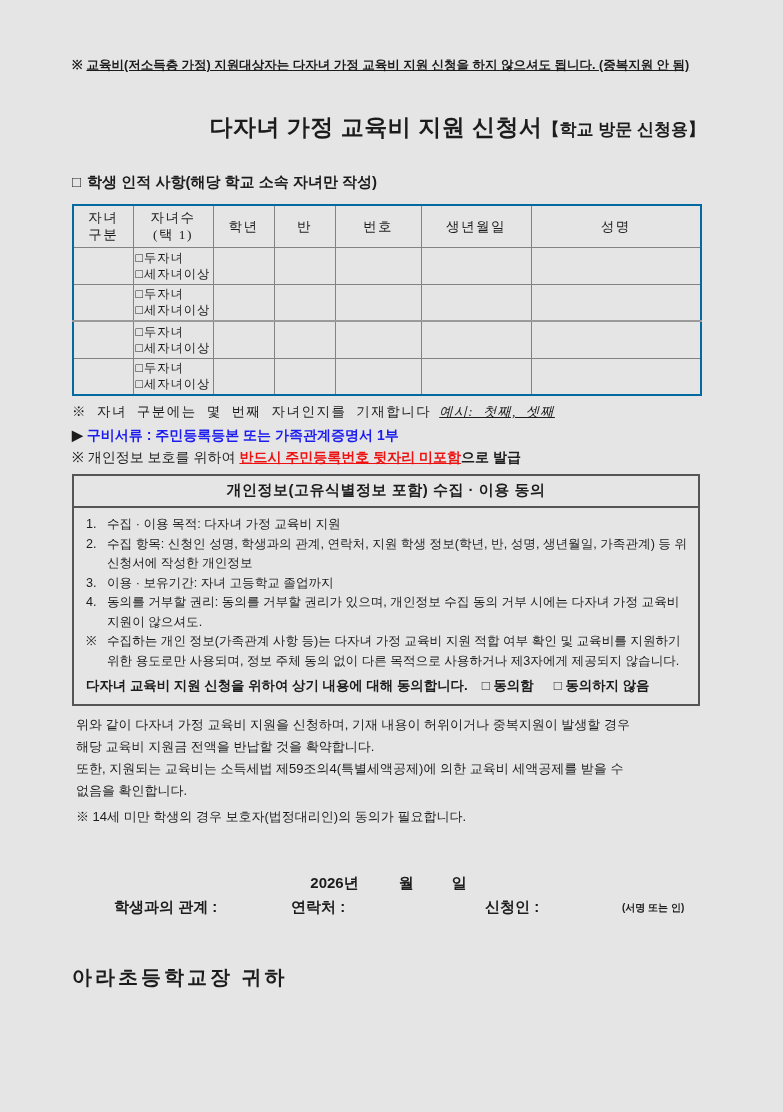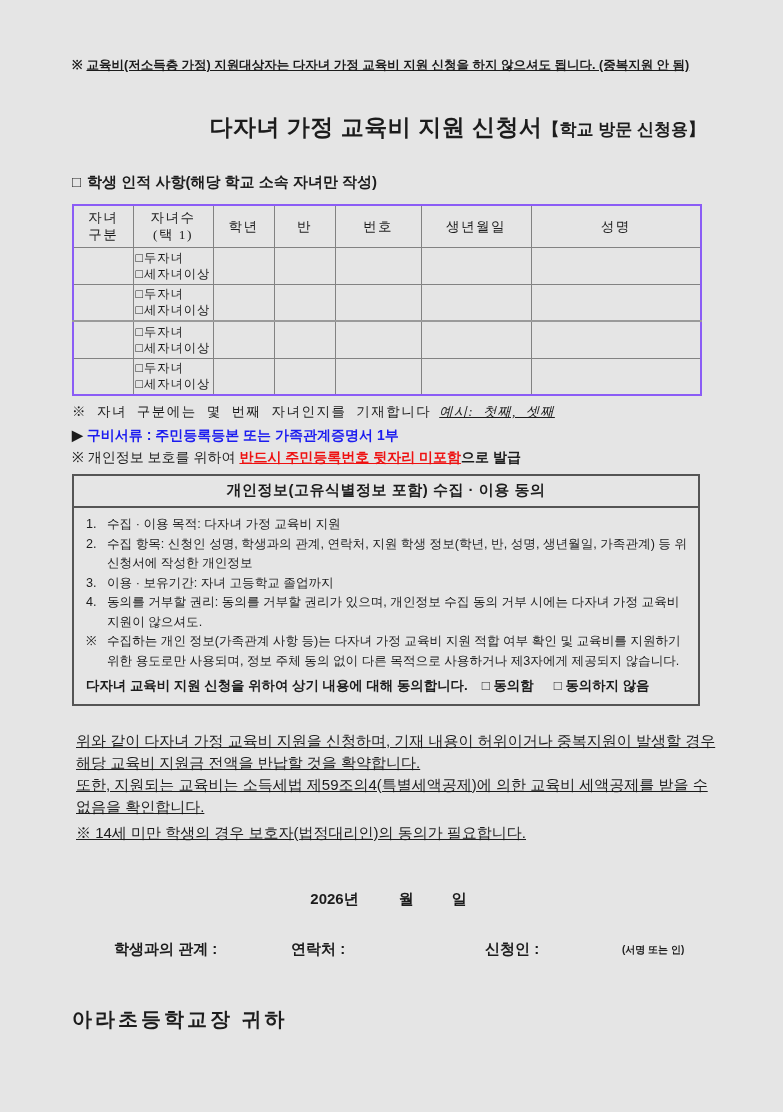--- a/index.html
+++ b/index.html
@@ -21,21 +21,21 @@
   .title-main { font-size: 23px; font-weight: bold; letter-spacing: 0.5px; }
   .title-suffix { font-size: 17px; font-weight: bold; }
 
   
   .section-header { margin-top: 30px; font-size: 15px; font-weight: bold; }
   .section-header .marker { font-weight: normal; margin-right: 6px; }
 
   
   table.student-table {
     margin-top: 12px; width: 628px; border-collapse: collapse; table-layout: fixed;
-    border: 2px solid #8b5cf6;
+    border: 2px solid #0369a1;
   }
   .student-table th, .student-table td {
     border: 1px solid #828282; padding: 0; vertical-align: middle;
   }
   .student-table thead th {
     font-family: "Liberation Serif", serif; font-weight: normal;
     font-size: 13.5px; letter-spacing: 1.5px; height: 42px; line-height: 17px;
     text-align: center;
   }
   .student-table tbody td { height: 37px; }
@@ -76,31 +76,31 @@
   .consent-item { display: flex; }
   .consent-item .num { width: 21px; flex: none; }
   .consent-item .itext { flex: 1; }
   .consent-agreement {
     margin-top: 5px; font-size: 13.4px; font-weight: bold; white-space: nowrap;
   }
   .consent-agreement .chk { margin-left: 14px; }
   .consent-agreement .chk2 { margin-left: 20px; }
 
   
-  .declaration { margin-top: 24px; font-size: 15px; line-height: 22px; padding-left: 4px; text-decoration: underline; }
+  .declaration { margin-top: 8px; font-size: 13px; line-height: 22px; padding-left: 4px; }
   .declaration .decl-line { white-space: nowrap; }
   .declaration .decl-note { margin-top: 4px; }
 
   
   .date-line { margin-top: 46px; text-align: center; font-size: 15px; font-weight: bold; }
   .date-line .d-year { margin-right: 40px; }
   .date-line .d-month { margin-right: 38px; }
 
   
-  .sig-line { position: relative; height: 20px; margin-top: 31px; font-size: 15px; font-weight: bold; }
+  .sig-line { position: relative; height: 20px; margin-top: 5px; font-size: 15px; font-weight: bold; }
   .sig-line span { position: absolute; white-space: nowrap; }
   .sig-relation { left: 42px; }
   .sig-contact { left: 219px; }
   .sig-applicant { left: 413px; }
   .sig-seal { left: 550px; font-size: 10px; top: 3px; }
 
   
   .recipient { margin-top: 46px; font-size: 20px; font-weight: bold; letter-spacing: 3px; }
 </style>
 </head>

